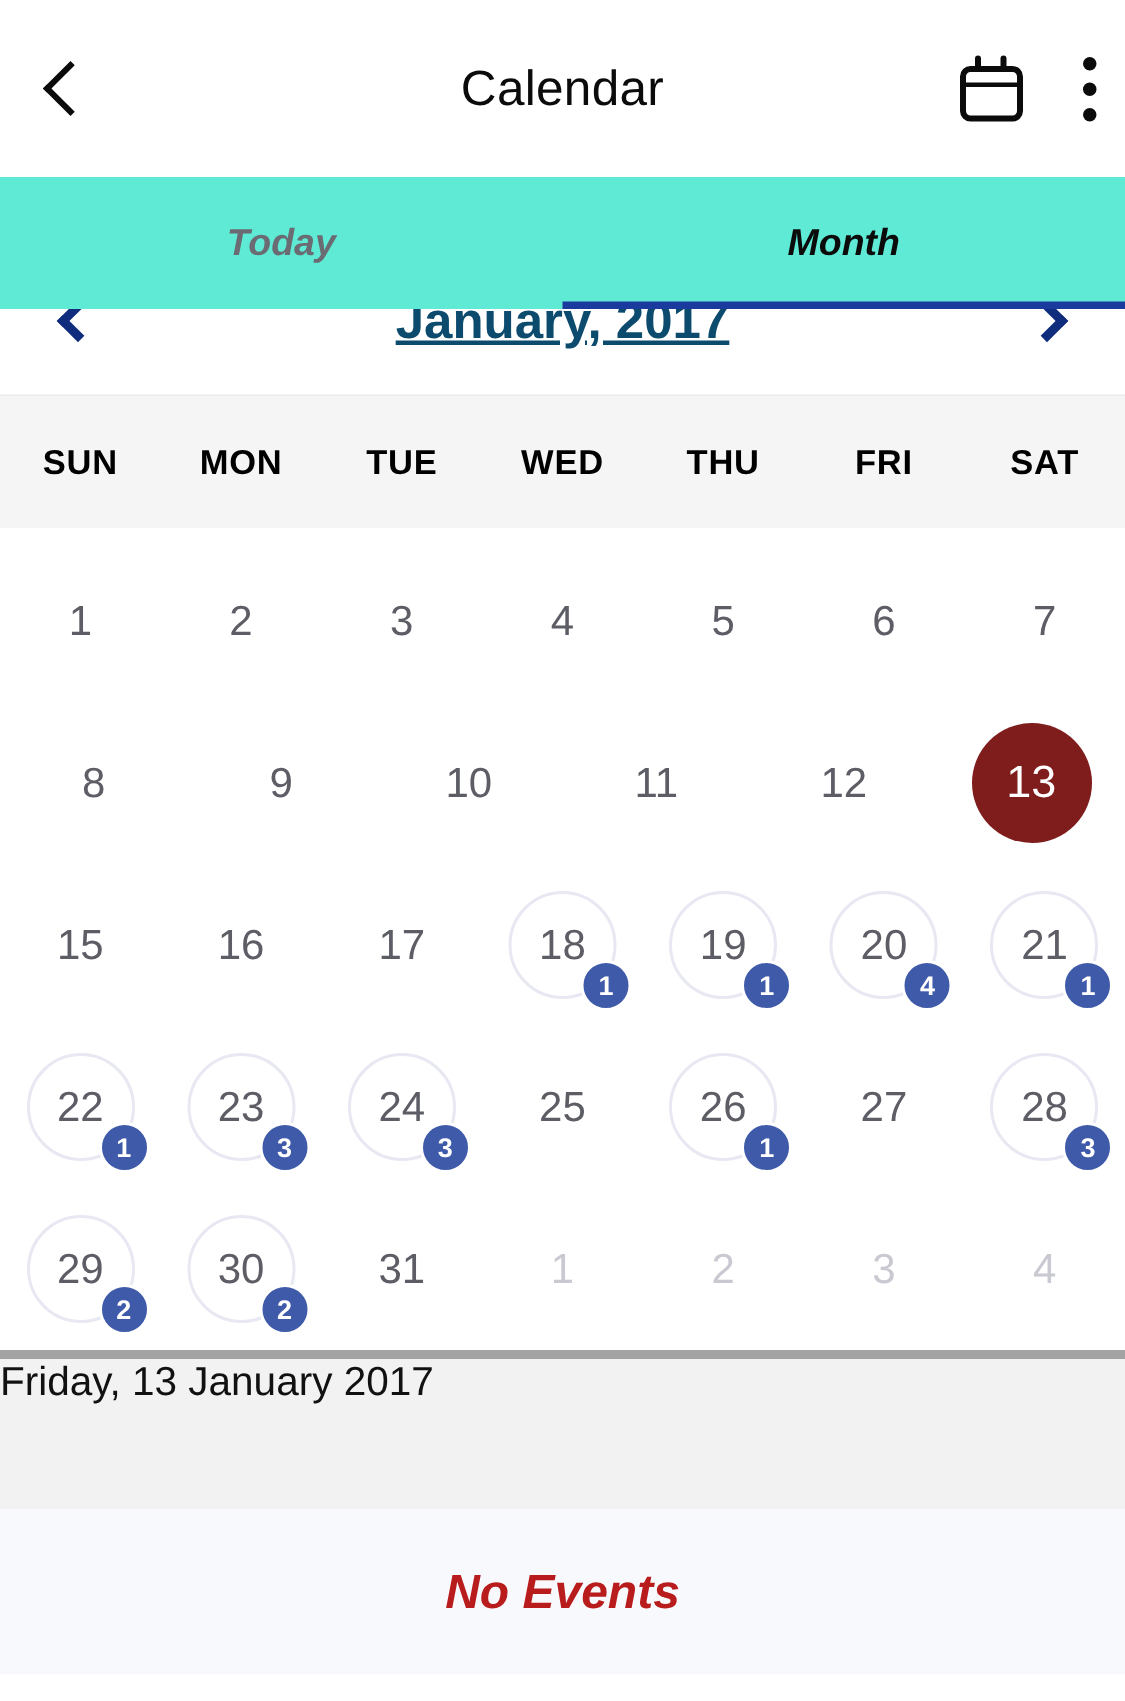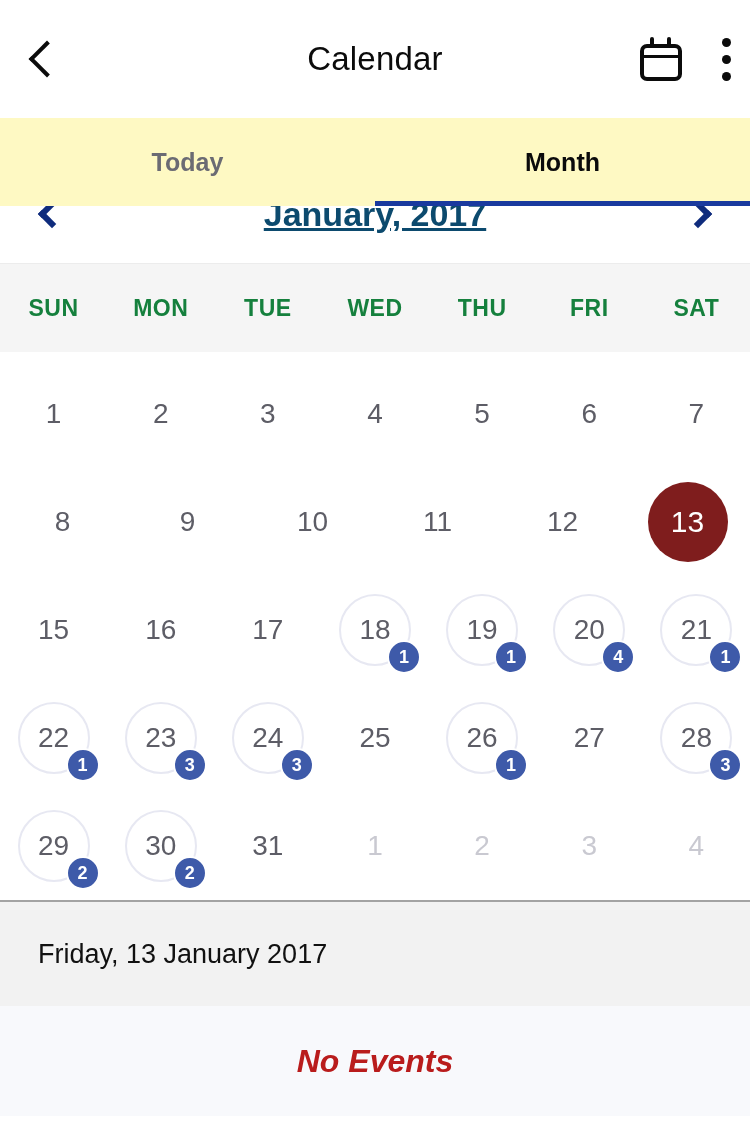--- a/index.html
+++ b/index.html
@@ -54,22 +54,22 @@
   }
   .cal-icon .bar {
     position: absolute; top: 18px; left: 2px; width: 38px; height: 3px;
     background: #0b0b0b;
   }
   .kebab { width: 10px; display: flex; flex-direction: column; gap: 8px; cursor: pointer; }
   .kebab span { width: 9px; height: 9px; border-radius: 50%; background: #0b0b0b; display:block; }
 
   
   .tabs {
-    display: flex; height: 88px; background: #fef9c3;
-    position: relative; z-index: 5;
+    display: flex; height: 88px; background: #5eead4;
+    position: relative; z-index: 5; font-style: italic;
   }
   .tab {
     flex: 1; display: flex; align-items: center; justify-content: center;
     font-size: 25px; font-weight: bold; color: #6b6b73;
     cursor: pointer; position: relative;
   }
   .tab.active { color: #0b0b0b; }
   .tab.active::after {
     content: ""; position: absolute; left: 0; right: 0; bottom: 0;
     height: 5px; background: #1a3a9e;
@@ -97,21 +97,21 @@
   .month-label {
     font-size: 34px; font-weight: bold; color: #0c4a6e; text-decoration: underline;
   }
 
   
   .weekdays {
     display: flex; background: #f5f5f5; height: 88px; align-items: center;
   }
   .weekday {
     flex: 1; text-align: center; font-size: 23px; font-weight: bold;
-    color: #15803d; letter-spacing: .5px;
+    color: #000000; letter-spacing: .5px;
   }
 
   
   .grid { background: #fff; padding-top: 8px; }
   .week-row { display: flex; }
   .week-row.tall { height: 108px; }
   .week-row.short { height: 108px; }
   .day-cell {
     flex: 1; position: relative;
     display: flex; align-items: center; justify-content: center;
@@ -140,23 +140,22 @@
     background: #3e5aa9; color: #fff;
     font-size: 18px; font-weight: bold;
     display: flex; align-items: center; justify-content: center;
     border: 2px solid #ffffff;
   }
 
   
   .date-bar {
     background: #f2f2f2;
     height: 106px;
-    display: flex; align-items: center;
-    padding-left: 38px;
-    border-top: 2px solid #a3a3a3;
+    display: flex; 
+    border-top: 6px solid #a3a3a3;
   }
   .date-bar-text { font-size: 27px; color: #111; }
   .events-pane {
     background: #f8f9fc;
     height: 110px;
     display: flex; align-items: center; justify-content: center;
   }
   .no-events { font-size: 32px; font-weight: bold; color: #b91c1c; font-style: italic; }
 </style>
 </head>

